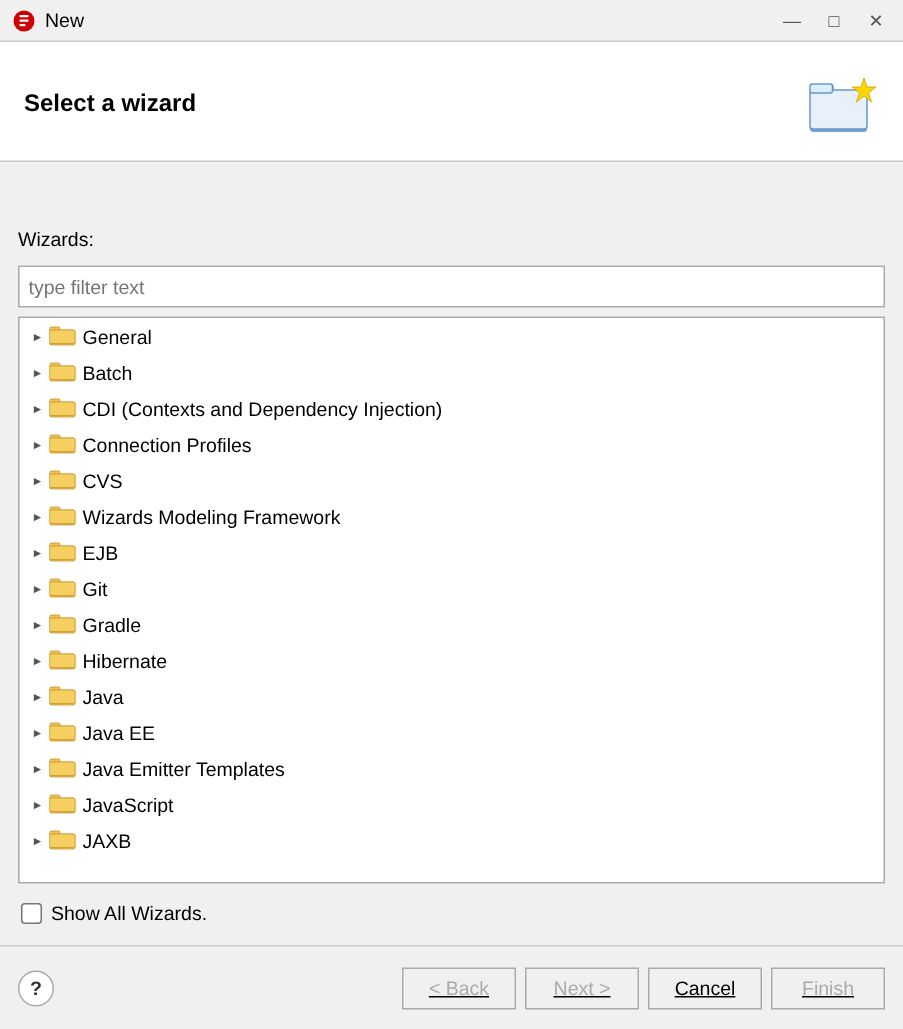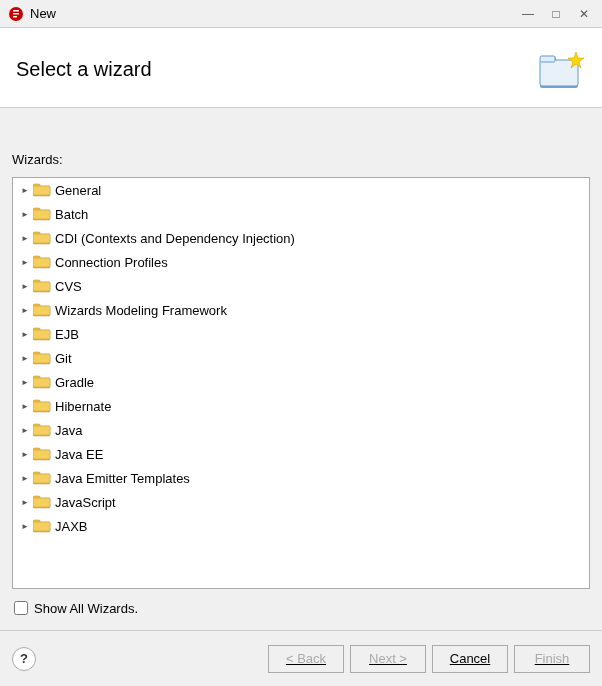--- a/index.html
+++ b/index.html
@@ -57,22 +57,22 @@
     .header {
       background: white;
       padding: 16px 16px 12px 16px;
       display: flex;
       align-items: center;
       justify-content: space-between;
       border-bottom: 1px solid #ccc;
       min-height: 80px;
     }
     .header-title {
-      font-size: 20px;
-      font-weight: normal;
+      font-size: 16px;
+      font-weight: bold;
       color: #000;
     }
 
     
     .main {
       flex: 1;
       background: #f0f0f0;
       padding: 12px;
       display: flex;
       flex-direction: column;
@@ -139,21 +139,21 @@
       height: 14px;
     }
 
     .item-label {
       font-size: 13px;
       color: #000;
     }
 
     .show-all-row {
       display: flex;
-      align-items: flex-start;
+      align-items: flex-end;
       gap: 6px;
       padding: 6px 2px 2px 2px;
     }
     .show-all-checkbox {
       width: 14px;
       height: 14px;
       cursor: pointer;
     }
     .show-all-label {
       font-size: 13px;
@@ -253,20 +253,21 @@
     <rect x="2" y="14" width="38" height="28" rx="2" fill="#6699cc" opacity="0.9"></rect>
     <rect x="2" y="10" width="16" height="6" rx="2" fill="#6699cc" opacity="0.7"></rect>
     <rect x="2" y="14" width="38" height="26" rx="2" fill="#e8f0fa" stroke="#6699cc" stroke-width="1"></rect>
     <rect x="2" y="10" width="15" height="6" rx="1.5" fill="#ddeeff" stroke="#6699cc" stroke-width="1"></rect>
     <polygon points="38,6 40,12 46,12 41,16 43,22 38,18 33,22 35,16 30,12 36,12" fill="#ffd700" stroke="#cc9900" stroke-width="0.5"></polygon>
   </svg>
 </div>
 
 <div class="main">
   <div class="wizards-label">Wizards:</div>
+  <input class="filter-input" type="text" placeholder="type filter text" style="">
 
   <div class="tree-container" id="tree-container">
       <div class="tree-item">
         <span class="expand-arrow" style="color: rgb(85, 85, 85); font-size: 8px;">►</span>
         <span class="folder-icon"><svg viewBox="0 0 18 14" xmlns="http://www.w3.org/2000/svg">
       <rect x="0" y="3" width="17" height="10" rx="1" fill="#e8b84b" stroke="#c8942a" stroke-width="0.5"></rect>
       <rect x="0" y="1" width="7" height="4" rx="1" fill="#f0c050" stroke="#c8942a" stroke-width="0.5"></rect>
       <rect x="0" y="3" width="17" height="9" rx="1" fill="#f5d060" stroke="#c8942a" stroke-width="0.5"></rect>
     </svg></span>
         <span class="item-label">General</span>

